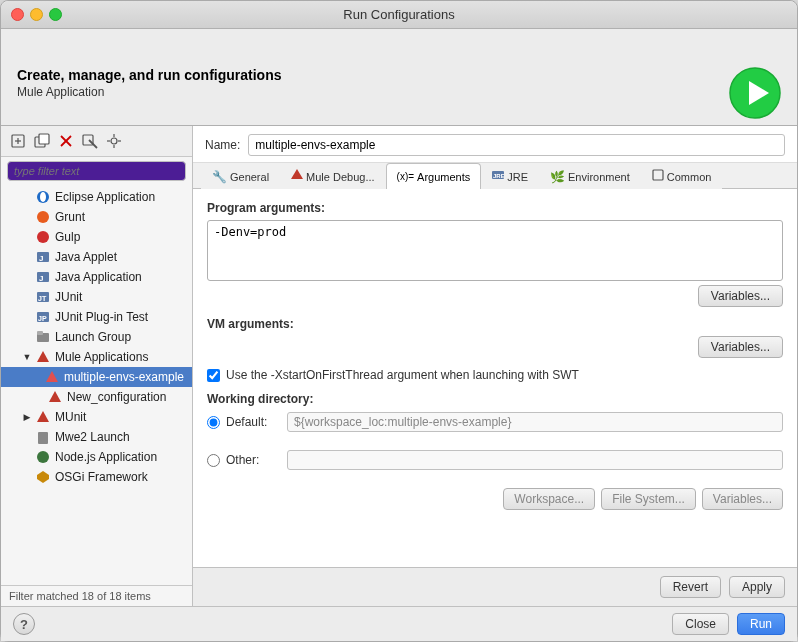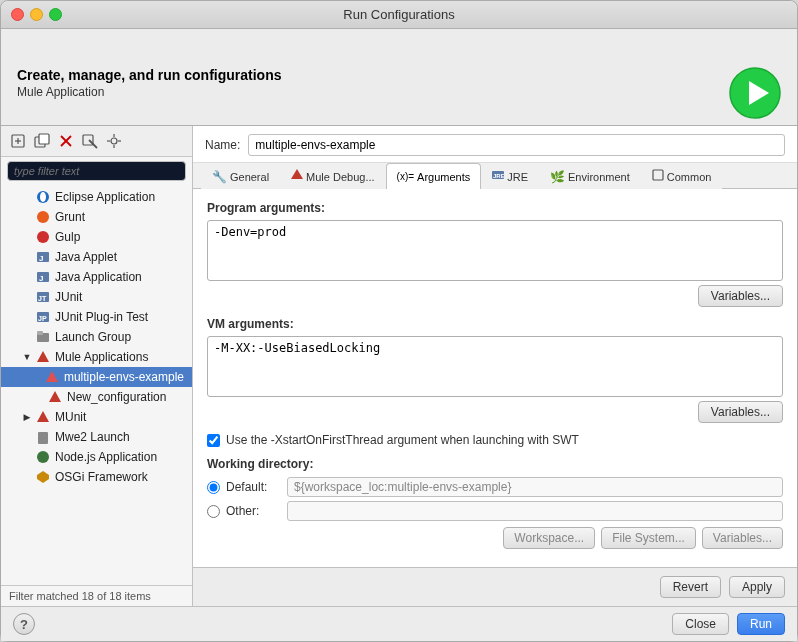--- a/index.html
+++ b/index.html
@@ -114,21 +114,21 @@
       border-radius: 3px;
       color: #555;
       font-size: 14px;
     }
 
     .filter-input {
       margin: 4px 6px;
       padding: 3px 6px;
       border: 1px solid #c0c0c0;
       border-radius: 4px;
-      background: #0f172a;
+      background: #4c1d95;
       color: #888;
       font-size: 11px;
       font-style: italic;
       width: calc(100% - 12px);
       outline: none;
     }
 
     .tree-container {
       flex: 1;
       overflow-y: auto;
@@ -295,21 +295,21 @@
     .checkbox-row input[type="checkbox"] { cursor: pointer; }
     .checkbox-label { font-size: 12px; color: #333; }
 
     .working-dir-section { margin-top: 10px; }
 
     .radio-group { margin-top: 6px; }
     .radio-row {
       display: flex;
       align-items: center;
       gap: 6px;
-      margin-bottom: 4px;
+      margin-bottom: 18px;
     }
     .radio-row input[type="radio"] { cursor: pointer; }
     .radio-label { font-size: 12px; color: #333; width: 55px; }
     .radio-input {
       flex: 1;
       padding: 2px 6px;
       border: 1px solid #c0c0c0;
       border-radius: 3px;
       font-size: 12px;
       color: #888;
@@ -679,23 +679,20 @@
 
         <div class="section-label">Program arguments:</div>
         <div class="text-area-wrapper">
           <textarea class="text-area" rows="3" style="">-Denv=prod</textarea>
         </div>
         <div class="variables-btn-row">
           <button class="btn">Variables...</button>
         </div>
 
         <div class="section-label">VM arguments:</div>
-        <div class="text-area-wrapper">
-          <textarea class="text-area" rows="3" style="">-M-XX:-UseBiasedLocking</textarea>
-        </div>
         <div class="variables-btn-row">
           <button class="btn">Variables...</button>
         </div>
 
         <div class="checkbox-row">
           <input type="checkbox" checked="" id="swt-check" style="">
           <label class="checkbox-label" for="swt-check">Use the -XstartOnFirstThread argument when launching with SWT</label>
         </div>
 
         <div class="working-dir-section">

